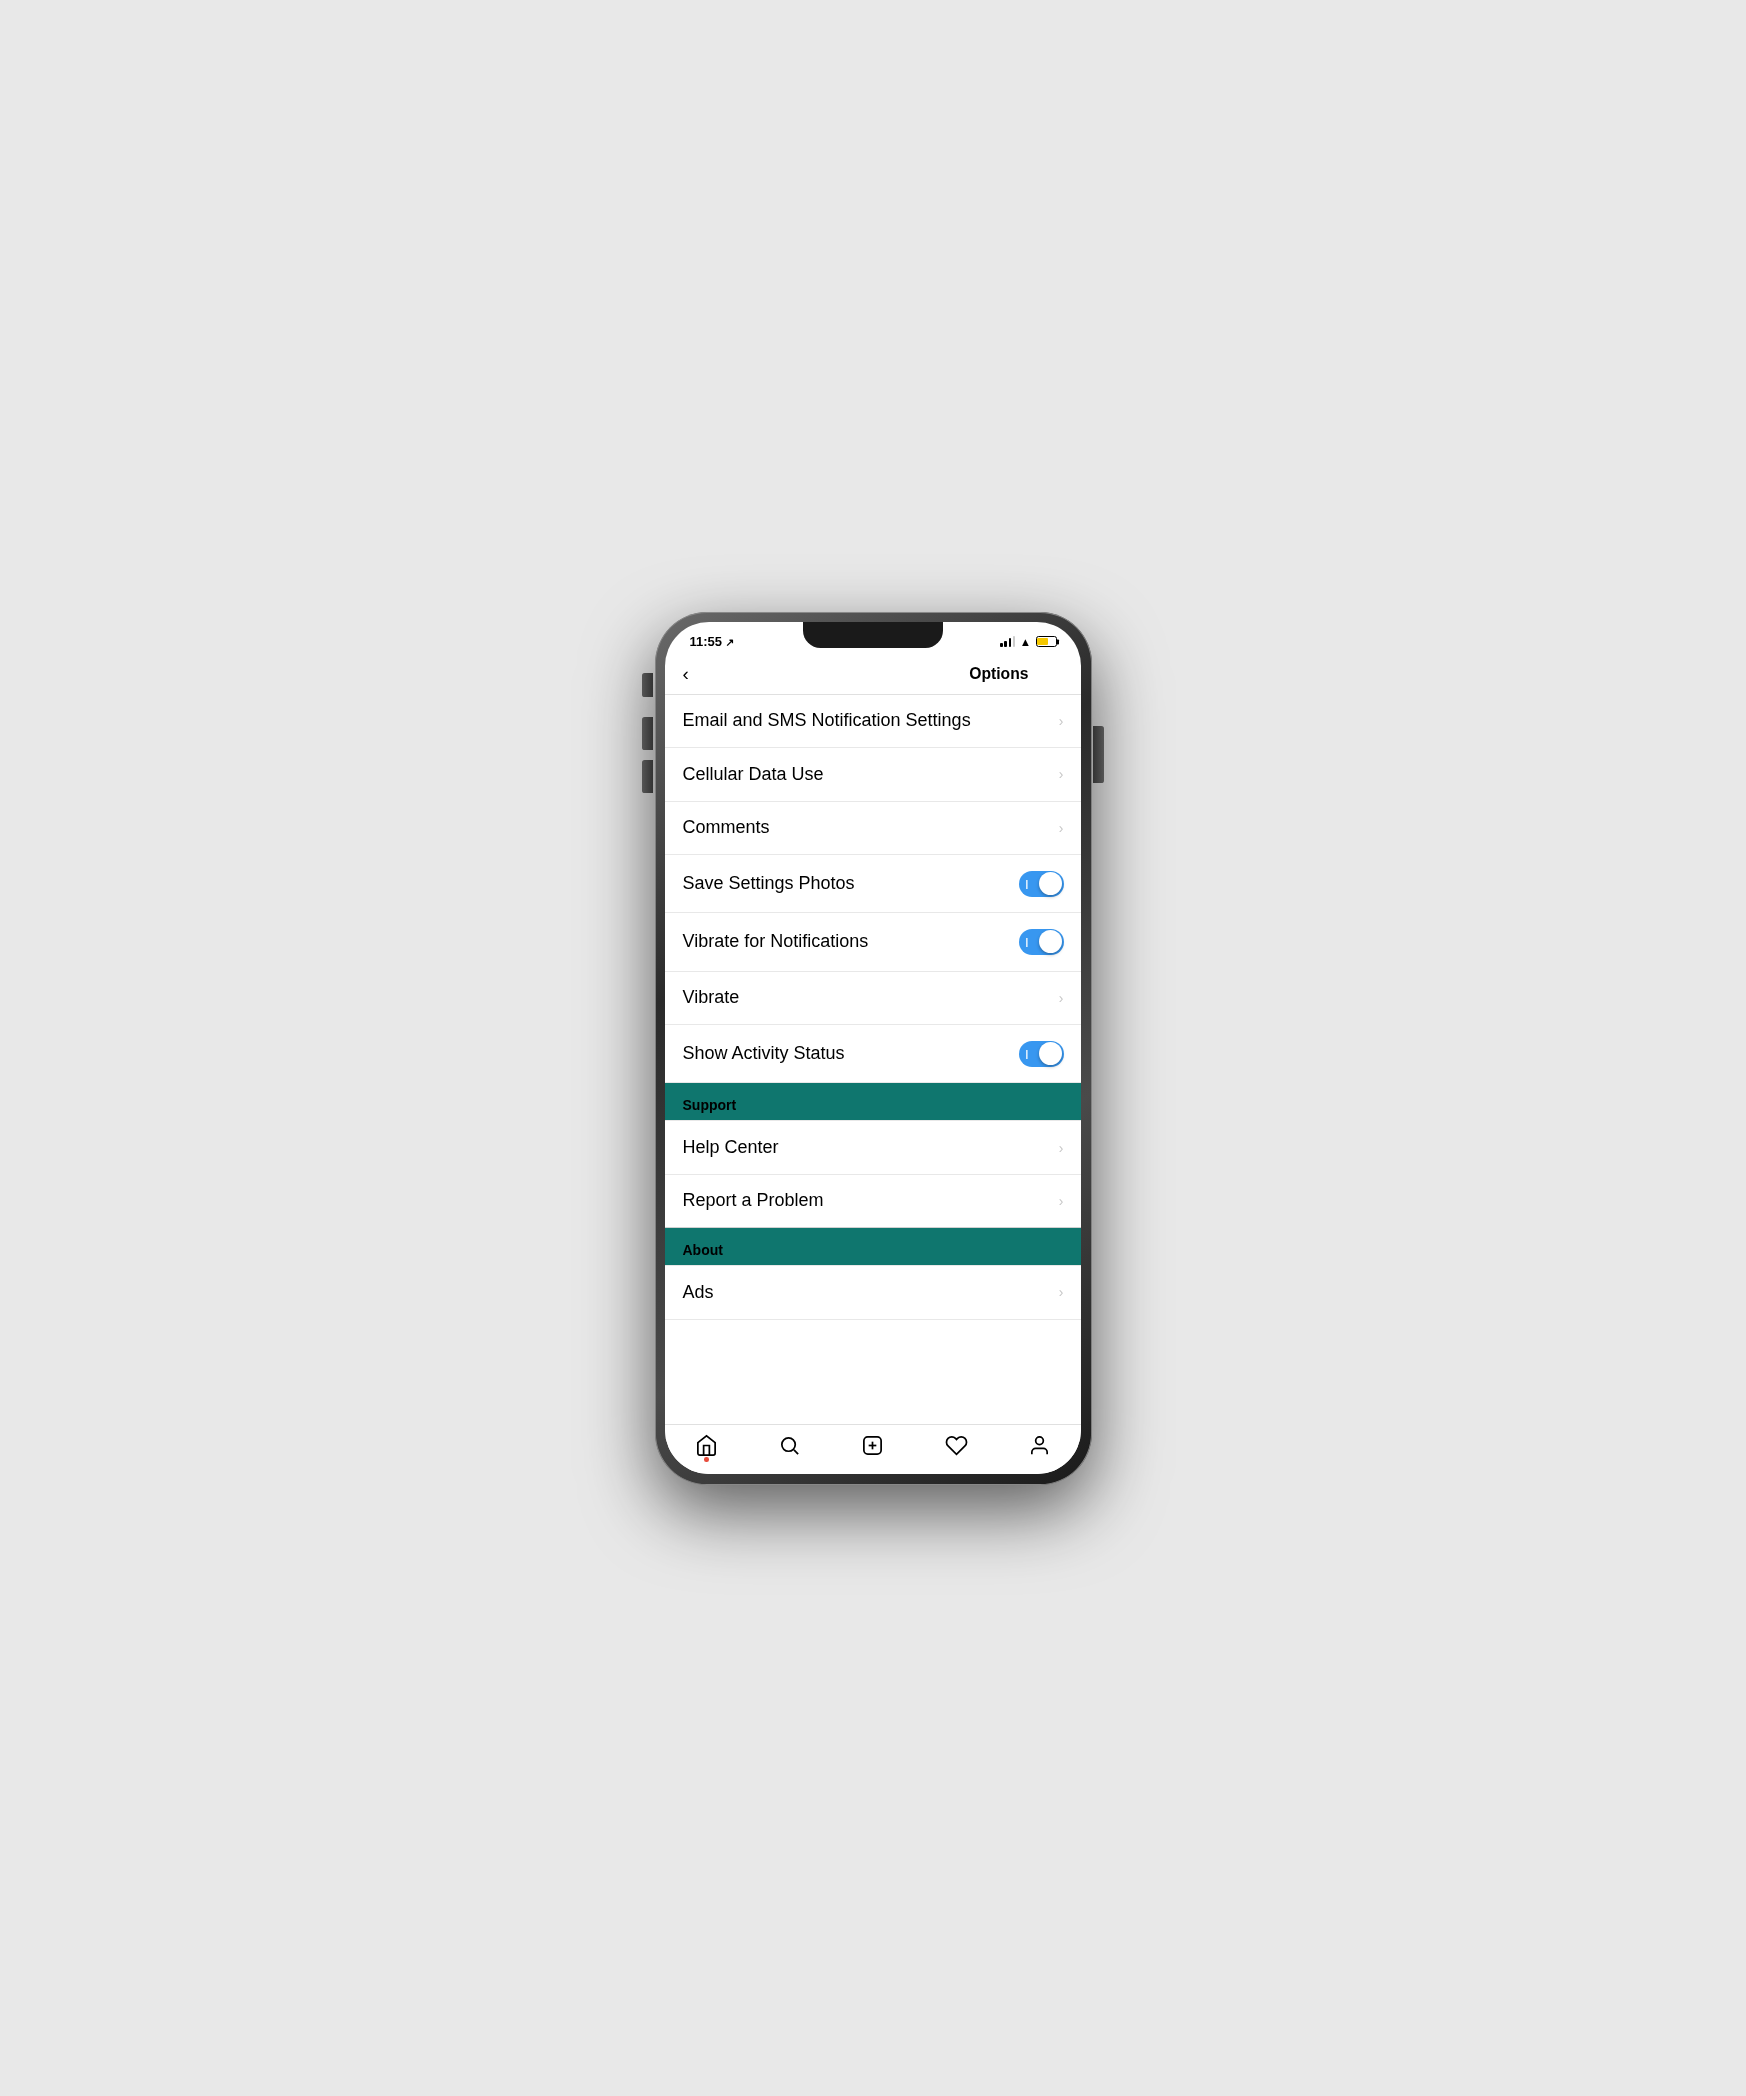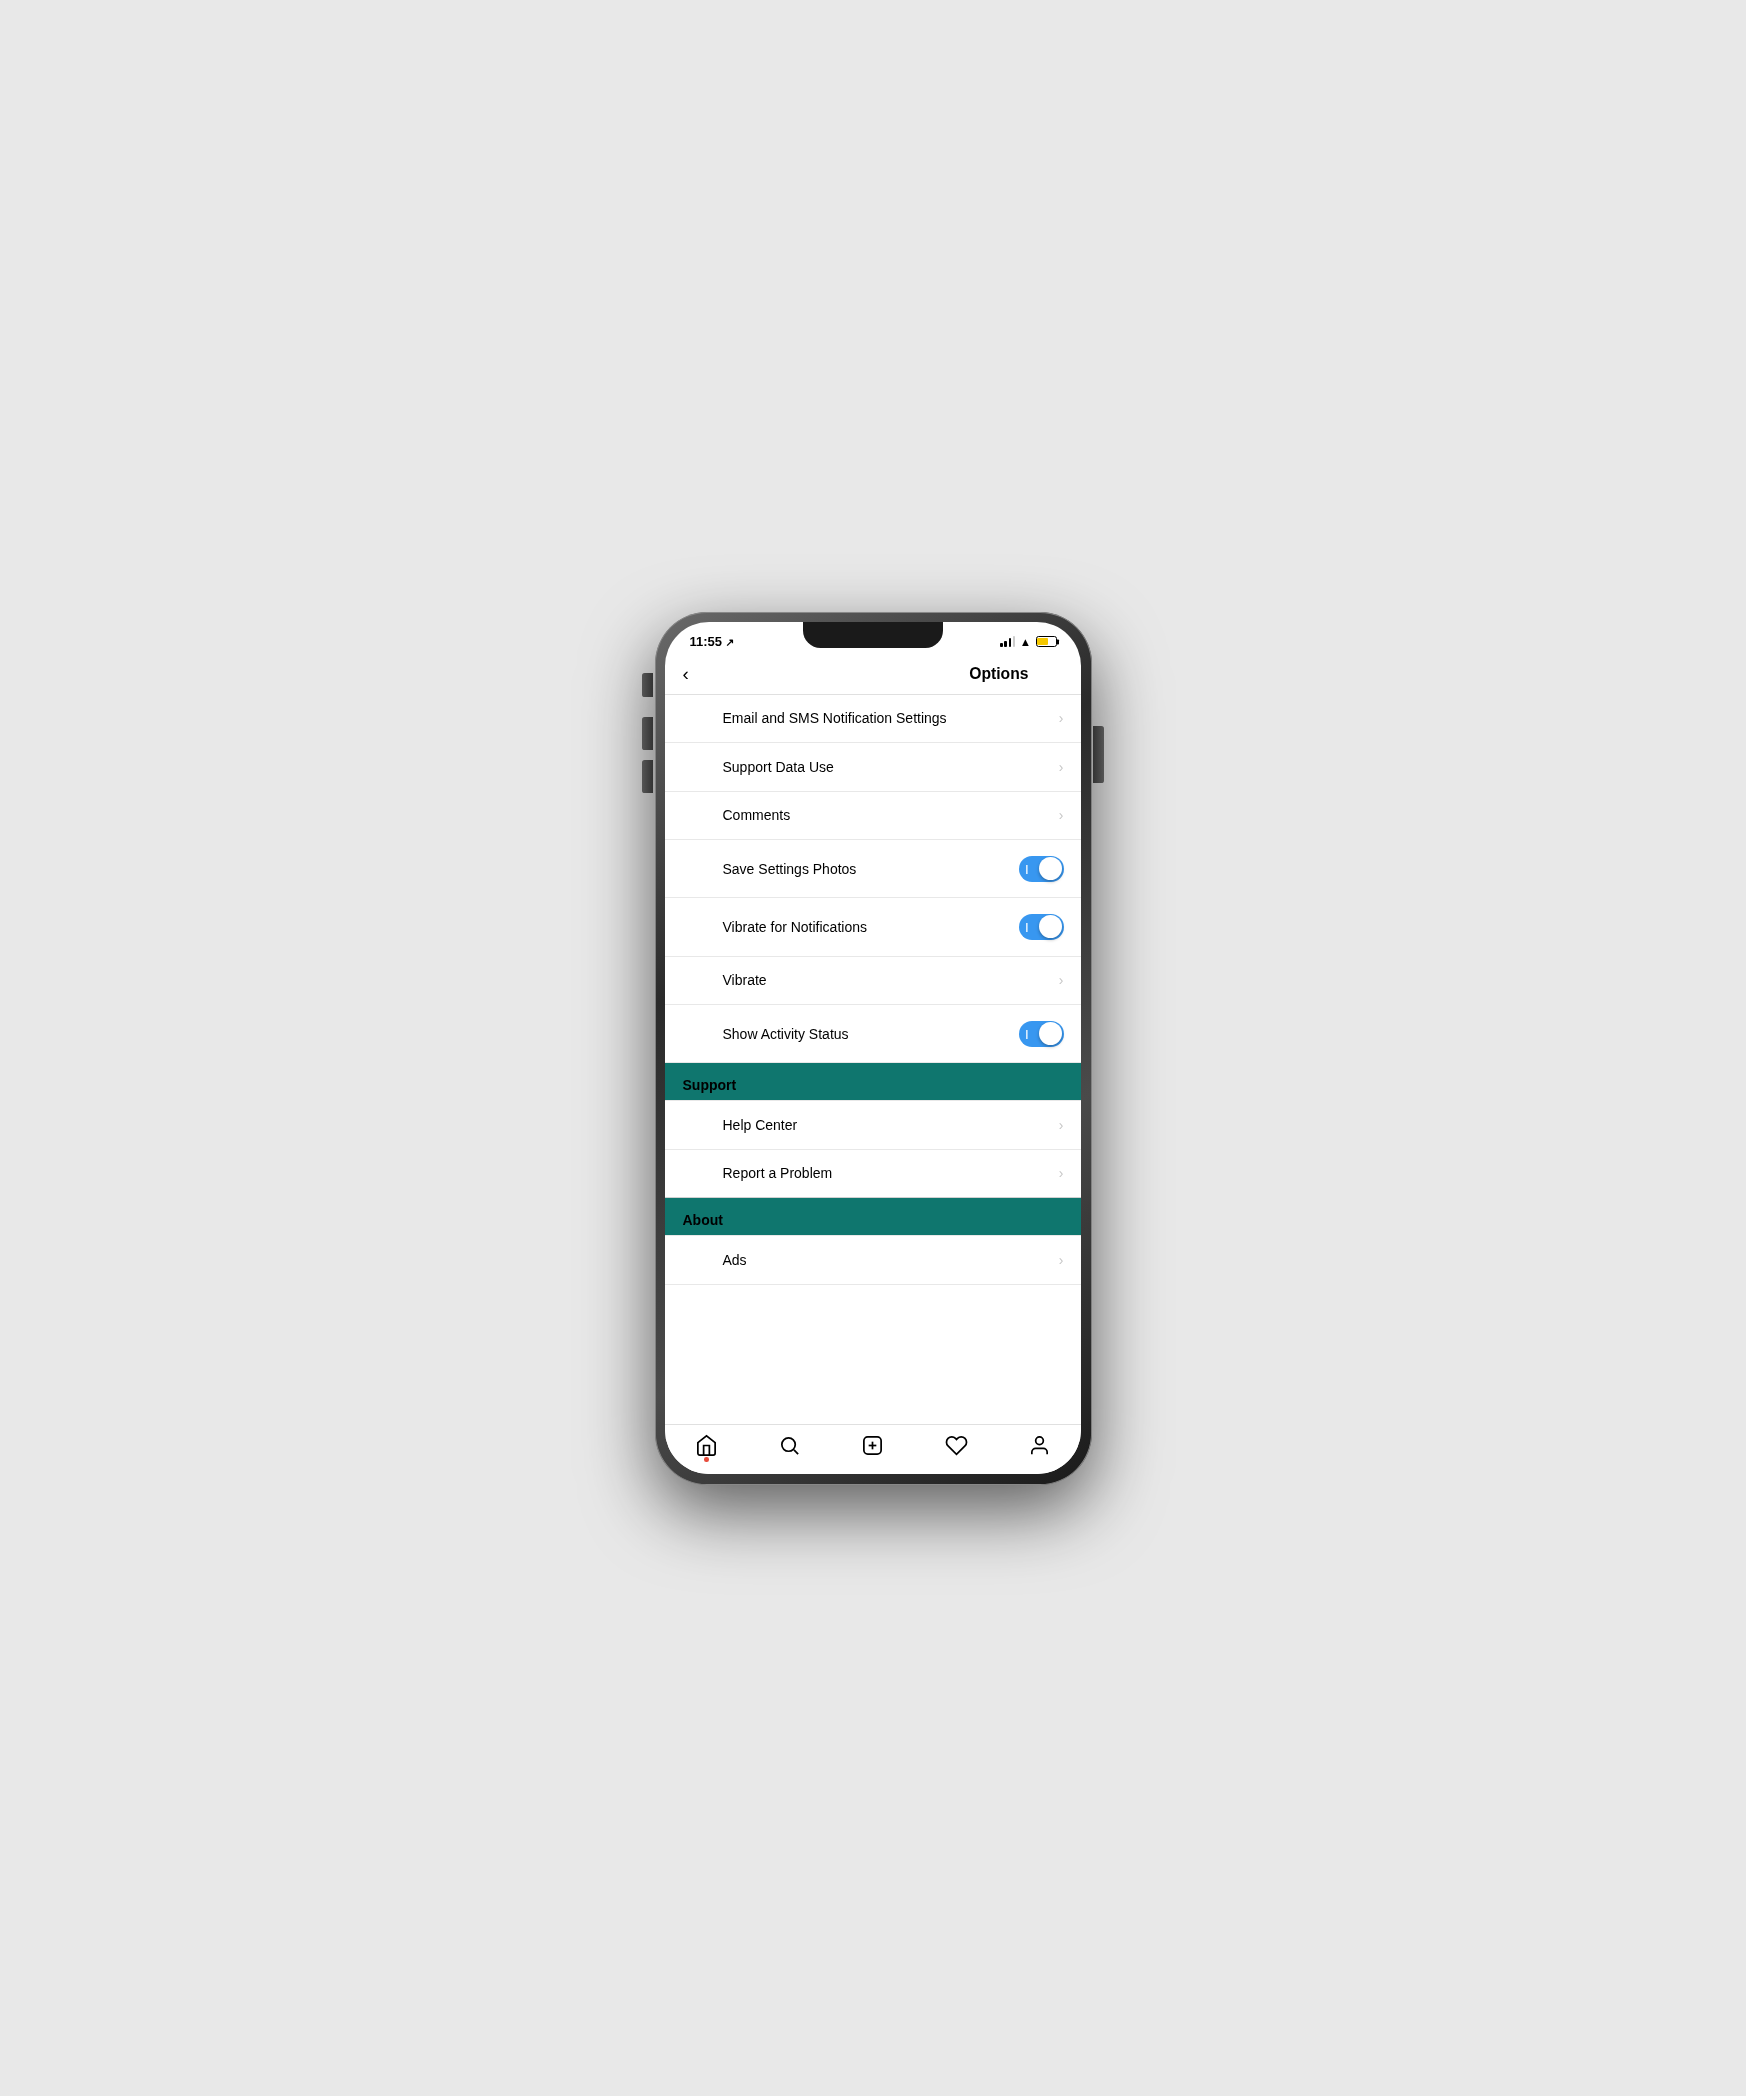--- a/index.html
+++ b/index.html
@@ -156,23 +156,22 @@
     .settings-item {
       display: flex;
       align-items: center;
       justify-content: space-between;
       padding: 15.7px 17.5px;
       border-bottom: 0.9px solid #e8e8e8;
       cursor: pointer;
     }
 
     .settings-item-label {
-      font-size: 14px;
+      font-size: 18px;
       color: #000;
-      margin-left: 40px;
     }
 
     .settings-item-right {
       display: flex;
       align-items: center;
     }
 
     .chevron {
       color: #c7c7c7;
       font-size: 14px;
@@ -330,21 +329,21 @@
     <div class="settings-list">
 
       <div class="settings-item">
         <span class="settings-item-label">Email and SMS Notification Settings</span>
         <div class="settings-item-right">
           <span class="chevron">›</span>
         </div>
       </div>
 
       <div class="settings-item">
-        <span class="settings-item-label">Support Data Use</span>
+        <span class="settings-item-label">Cellular Data Use</span>
         <div class="settings-item-right">
           <span class="chevron">›</span>
         </div>
       </div>
 
       <div class="settings-item">
         <span class="settings-item-label">Comments</span>
         <div class="settings-item-right">
           <span class="chevron">›</span>
         </div>

